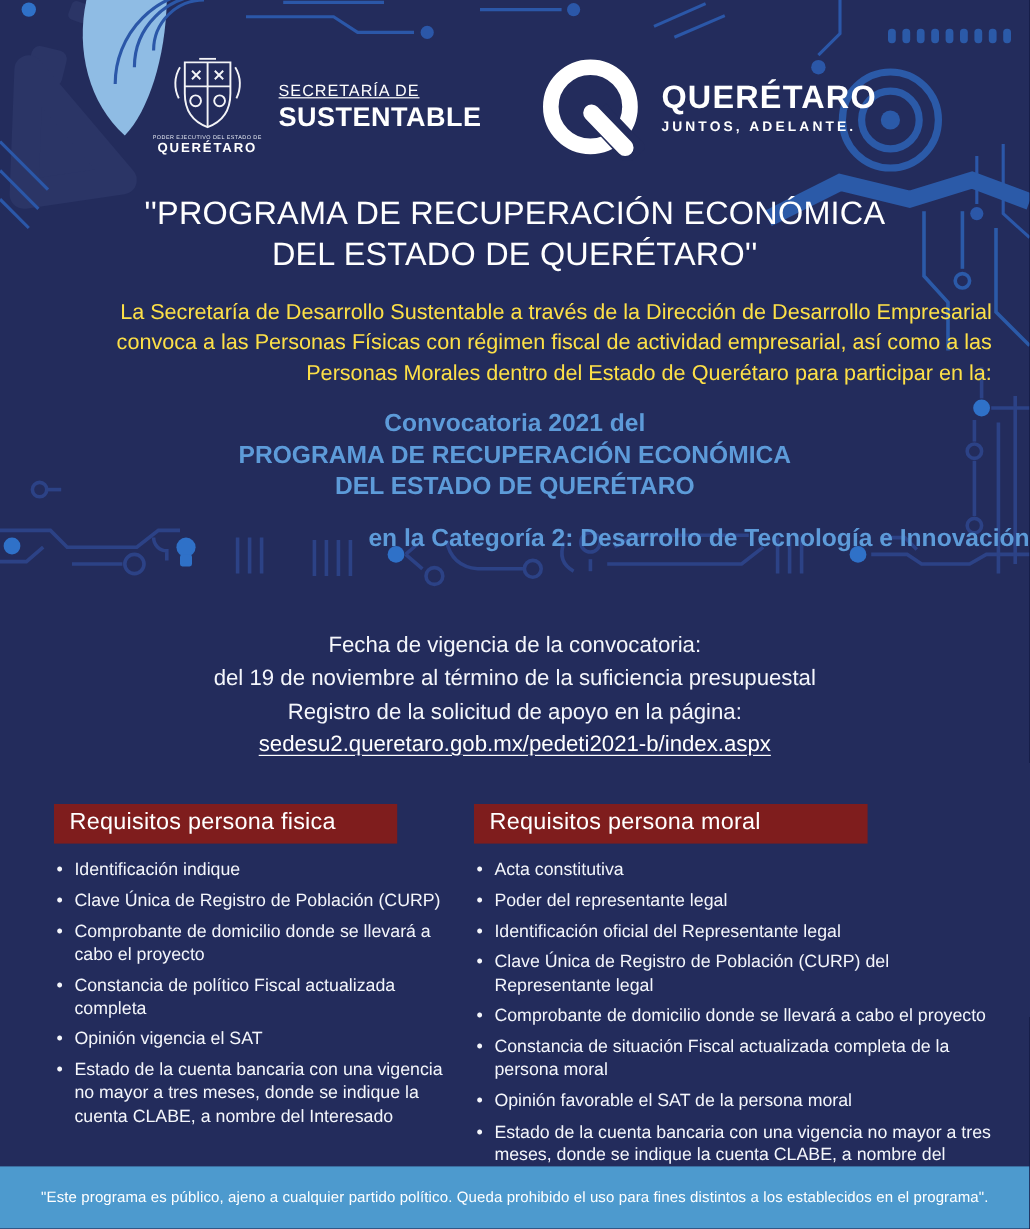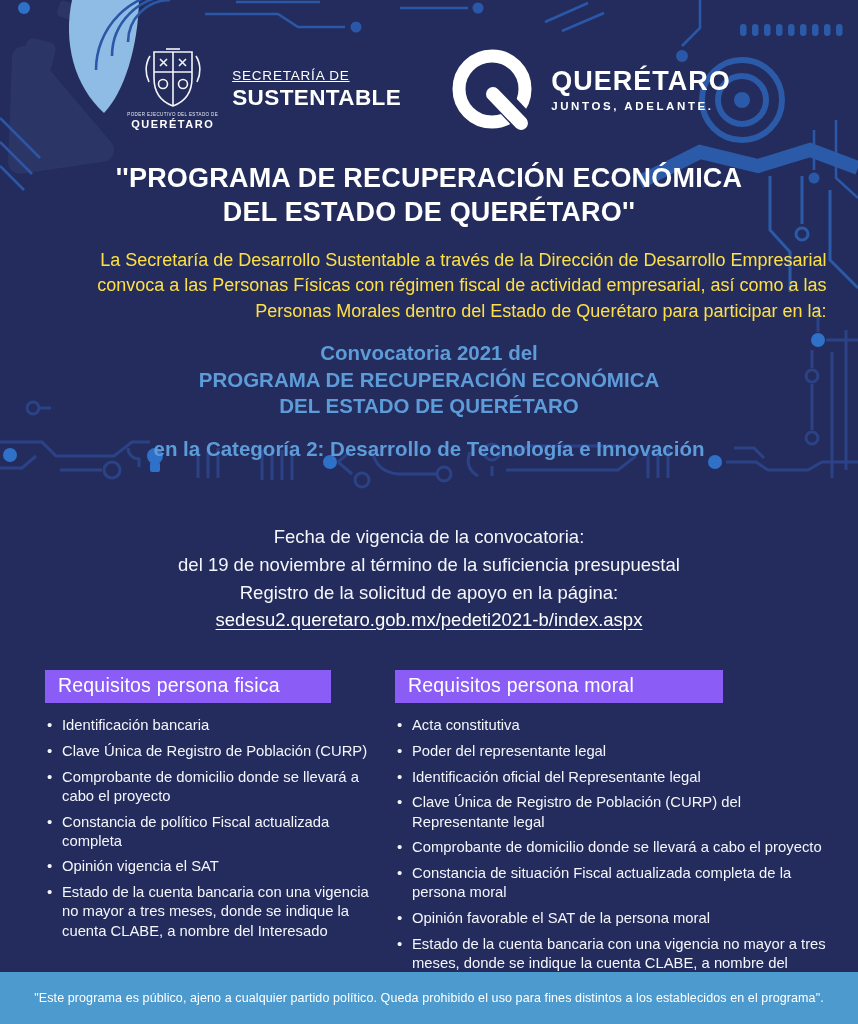--- a/index.html
+++ b/index.html
@@ -20,33 +20,33 @@
   .coat-caption { font-size:11px; font-weight:bold; letter-spacing:1.5px; margin-top:1px; }
   .sedesu-text { display:flex; flex-direction:column; line-height:1.04; }
   .sedesu-line1 { font-size:13.5px; letter-spacing:.8px; margin-bottom:3px;text-decoration:underline; }
   .sedesu-line2, .sedesu-line3 { font-size:22.5px; font-weight:bold; letter-spacing:.4px; }
   .qro-lockup { display:flex; align-items:center; gap:14px; }
   .qro-text { display:flex; flex-direction:column; }
   .qro-name { font-size:27px; font-weight:bold; letter-spacing:1px; }
   .qro-tagline { font-size:11.5px; font-weight:bold; letter-spacing:2.6px; margin-top:3px; }
 
   
-  .title { text-align:center; margin-top:28px; font-size:27px; font-weight:bold; line-height:1.25; letter-spacing:.2px; }
+  .title { text-align:center; margin-top:28px; font-size:27px; font-weight:normal; line-height:1.25; letter-spacing:.2px; }
   .intro { text-align:right; margin:18px auto 0; max-width:795px; font-size:18px; line-height:1.42; color:#fde047; }
   .convo { text-align:center; margin-top:16px; font-size:20.5px; font-weight:bold; line-height:1.3; color:#5d9bd9; }
-  .category { text-align:center; margin-top:17px; font-size:20.5px; font-weight:bold; color:#5d9bd9; }
+  .category { text-align:right; margin-top:17px; font-size:20.5px; font-weight:bold; color:#5d9bd9; }
   .vigencia { text-align:center; margin-top:62px; font-size:18.5px; line-height:1.5; color:#f4f6fb; }
   .vigencia a { color:#ffffff; text-decoration:underline; text-underline-offset:3px; }
 
   
   .columns { display:flex; margin-top:36px; padding:0 30px 0 45px; gap:12px; }
   .col-left { width:338px; flex:0 0 auto; }
   .col-right { flex:1; }
   .req-header {
-    display:inline-block; background:#8b5cf6; color:#fff; font-size:19.5px;
+    display:inline-block; background:#7f1d1d; color:#fff; font-size:19.5px;
     padding:4px 13px 6px; letter-spacing:.2px;
   }
   .col-left .req-header { width:286px; }
   .col-right .req-header { width:328px; }
   ul.req-list { list-style:none; margin-top:13px; }
   ul.req-list li {
     position:relative; padding-left:17px; font-size:14.8px; line-height:1.3;
     margin-bottom:6.5px; color:#f4f6fb;
   }
   ul.req-list li::before { content:"•"; position:absolute; left:2px; top:-1px; font-size:15px; }
@@ -220,21 +220,21 @@
       <span style="display:block">Fecha de vigencia de la convocatoria:</span>
       <span style="display:block">del 19 de noviembre al término de la suficiencia presupuestal</span>
       <span style="display:block">Registro de la solicitud de apoyo en la página:</span>
       <a class="url">sedesu2.queretaro.gob.mx/pedeti2021-b/index.aspx</a>
     </div>
 
     <div class="columns">
       <div class="col-left">
         <div class="req-header">Requisitos persona fisica</div>
         <ul class="req-list">
-          <li>Identificación bancaria</li>
+          <li>Identificación indique</li>
           <li>Clave Única de Registro de Población (CURP)</li>
           <li>Comprobante de domicilio donde se llevará a cabo el proyecto</li>
           <li>Constancia de político Fiscal actualizada completa</li>
           <li>Opinión vigencia el SAT</li>
           <li>Estado de la cuenta bancaria con una vigencia no mayor a tres meses, donde se indique la cuenta CLABE, a nombre del Interesado</li>
         </ul>
       </div>
       <div class="col-right">
         <div class="req-header">Requisitos persona moral</div>
         <ul class="req-list">

